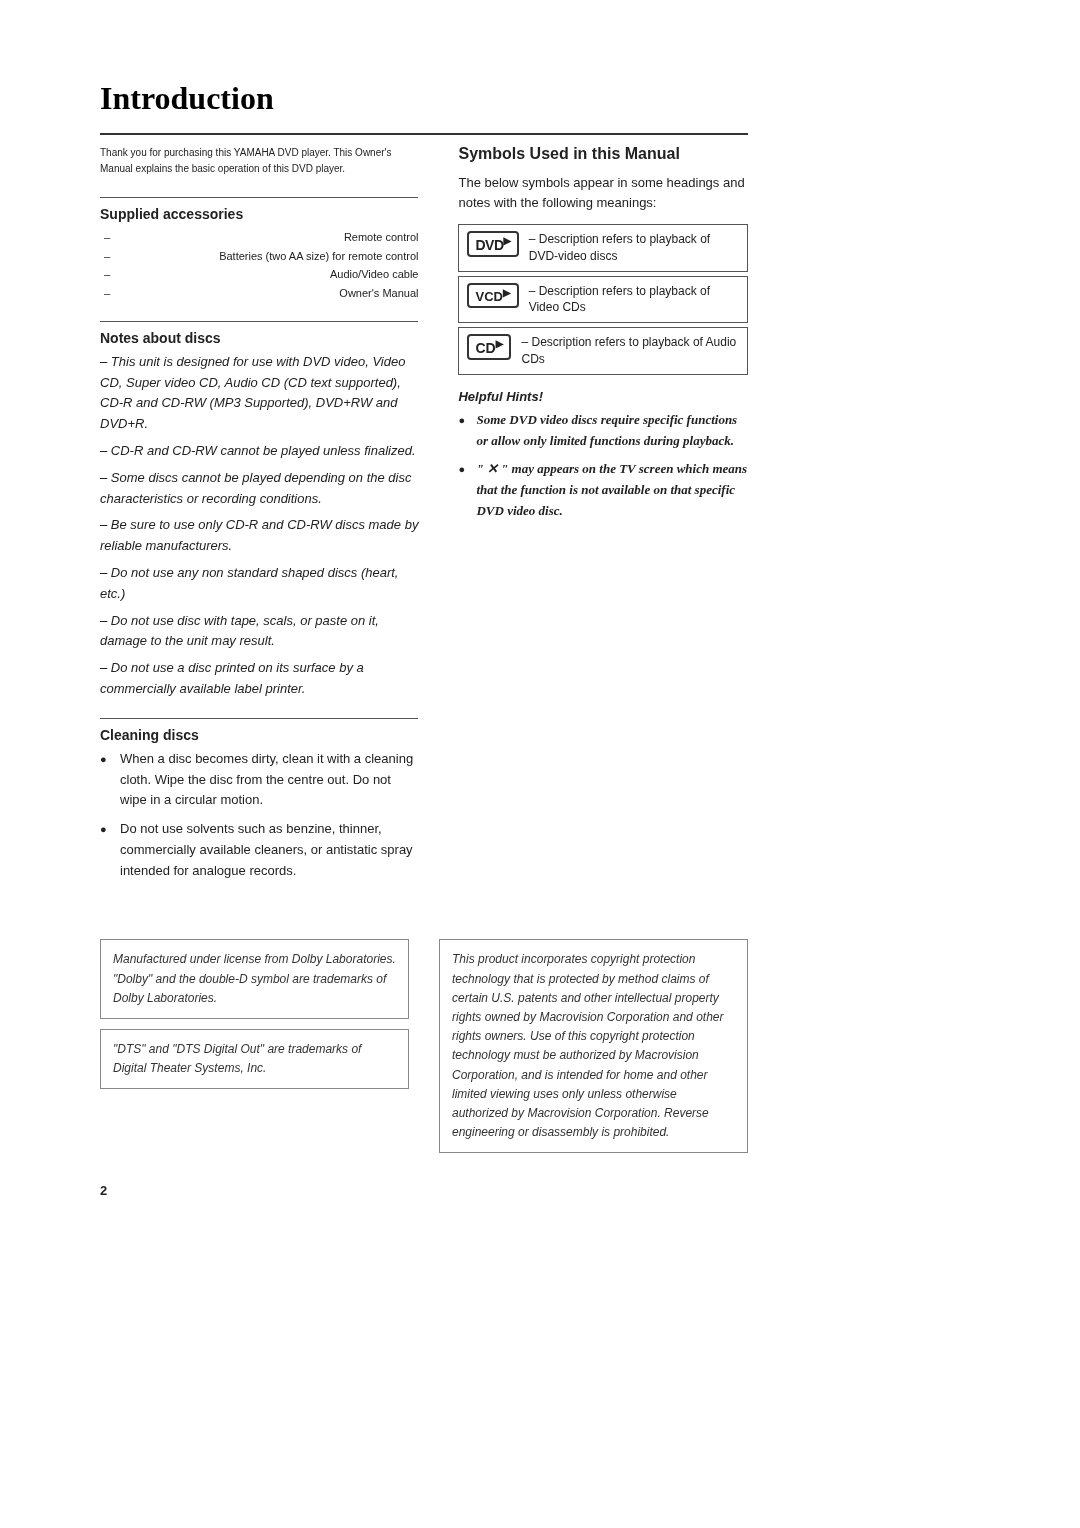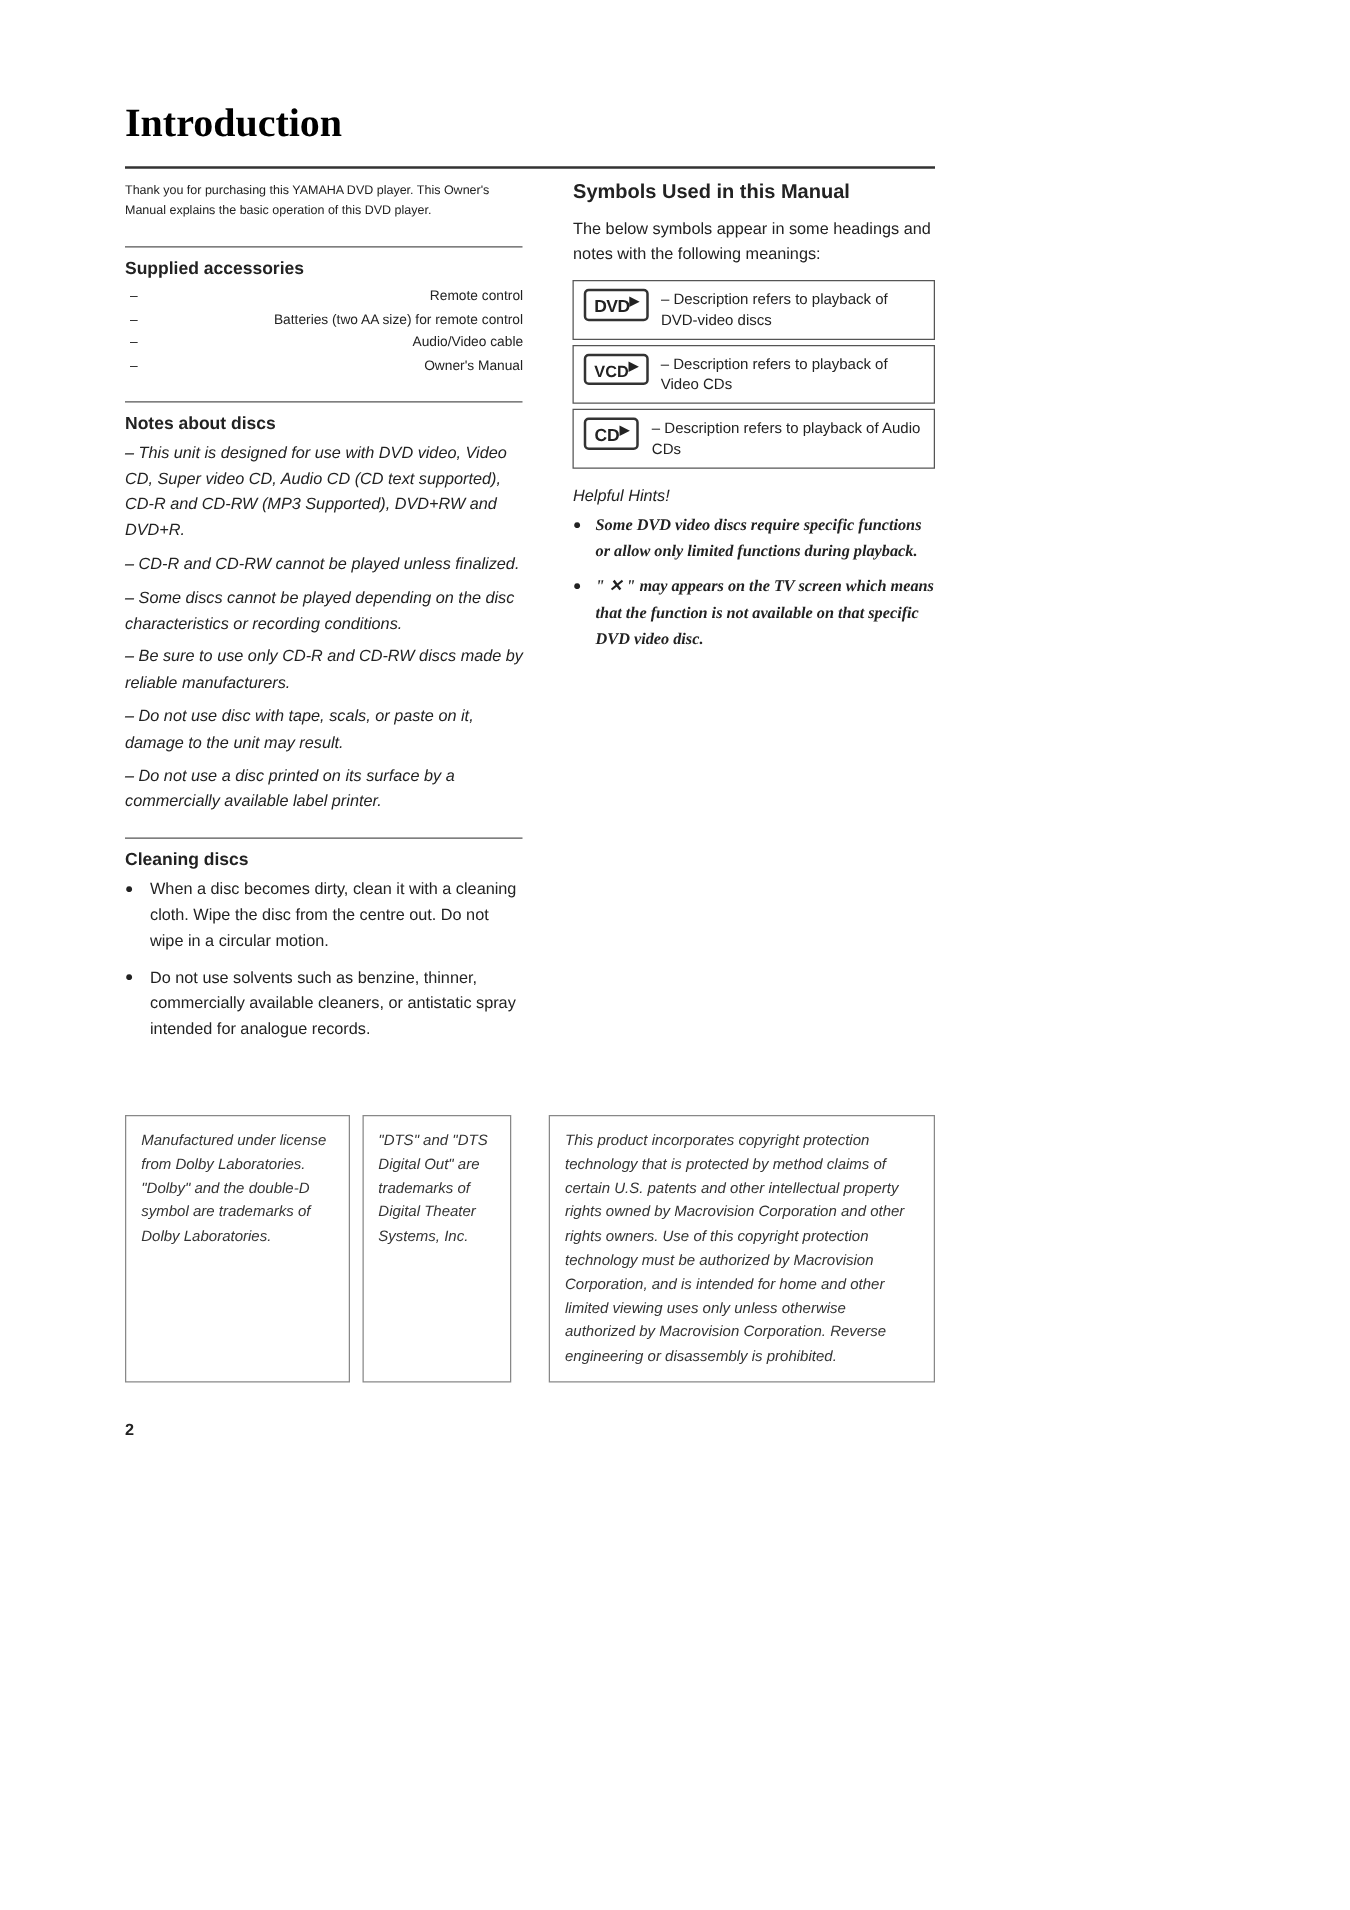--- a/index.html
+++ b/index.html
@@ -178,21 +178,21 @@
       font-size: 12px;
       line-height: 1.4;
     }
 
     .helpful-hints {
       margin-top: 14px;
     }
 
     .helpful-title {
       font-size: 13px;
-      font-weight: normal;
+      font-weight: bold;
       font-style: italic;
       margin-bottom: 6px;
     }
 
     .helpful-bullets {
       list-style: none;
       padding-left: 0;
       font-family: Liberation Serif, serif;
     }
 
@@ -219,20 +219,21 @@
     .bottom-section {
       display: flex;
       gap: 30px;
       margin-top: 40px;
       border-top: none;
     }
 
     .bottom-left {
       flex: 1;
       display: flex;
+      flex-direction: column;
       gap: 10px;
     }
 
     .bottom-right {
       flex: 1;
     }
 
     .bottom-box {
       border: 1.5px solid #888;
       padding: 10px 12px;
@@ -283,20 +284,21 @@
         </ul>
       </div>
 
       <div class="section-block">
         <hr>
         <div class="section-title">Notes about discs</div>
         <p class="notes-para">– This unit is designed for use with DVD video, Video CD, Super video CD, Audio CD (CD text supported), CD-R and CD-RW (MP3 Supported), DVD+RW and DVD+R.</p>
         <p class="notes-para">– CD-R and CD-RW cannot be played unless finalized.</p>
         <p class="notes-para">– Some discs cannot be played depending on the disc characteristics or recording conditions.</p>
         <p class="notes-para">– Be sure to use only CD-R and CD-RW discs made by reliable manufacturers.</p>
+        <p class="notes-para">– Do not use any non standard shaped discs (heart, etc.)</p>
         <p class="notes-para">– Do not use disc with tape, scals, or paste on it, damage to the unit may result.</p>
         <p class="notes-para">– Do not use a disc printed on its surface by a commercially available label printer.</p>
       </div>
 
       <div class="section-block">
         <hr>
         <div class="section-title">Cleaning discs</div>
         <ul class="bullets-list">
           <li>When a disc becomes dirty, clean it with a cleaning cloth. Wipe the disc from the centre out. Do not wipe in a circular motion.</li>
           <li>Do not use solvents such as benzine, thinner, commercially available cleaners, or antistatic spray intended for analogue records.</li>

